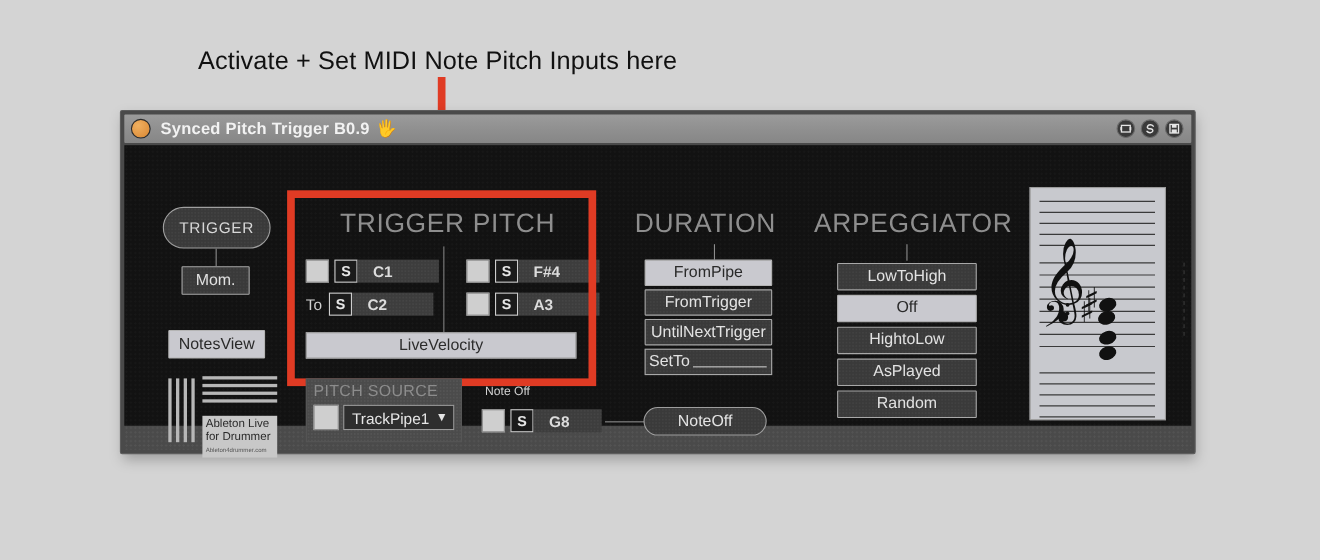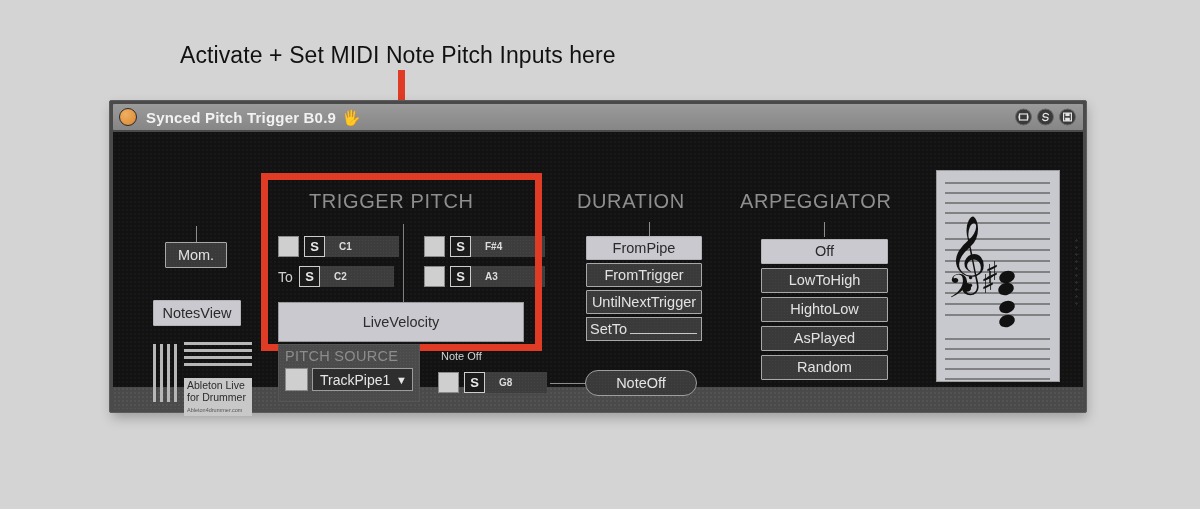--- a/index.html
+++ b/index.html
@@ -100,21 +100,21 @@
   }
   .foot {
     height: 22px;
     background: #4a4a4a;
     background-image: radial-gradient(rgba(255,255,255,0.05) 1px, transparent 1px);
     background-size: 4px 4px;
   }
 
   .col-title {
     color: #8e8e8e;
-    font-size: 20px;
+    font-size: 24px;
     letter-spacing: 0.6px;
     font-weight: normal;
   }
 
   
   .btn {
     background: #3a3a3a;
     background-image: radial-gradient(rgba(255,255,255,0.035) 1px, transparent 1px);
     background-size: 3px 3px;
     border: 1px solid #a8a8a8;
@@ -218,35 +218,35 @@
     display: flex; align-items: center; justify-content: center;
     margin-left: 5px;
     flex: 0 0 auto;
   }
   .valfield {
     height: 21px;
     background: #3d3d3d;
     background-image: radial-gradient(rgba(255,255,255,0.04) 1px, transparent 1px);
     background-size: 3px 3px;
     color: #dcdcdc;
-    font-size: 10px; font-weight: bold;
+    font-size: 14px; font-weight: bold;
     display: flex; align-items: center;
     padding-left: 14px;
     width: 74px;
     flex: 0 0 auto;
   }
   .to-label {
     color: #cfcfcf; font-size: 14px;
     width: 21px; text-align: left;
     flex: 0 0 auto;
   }
   .livevel {
     position: absolute;
     left: 165px; top: 170px;
-    width: 246px; height: 40px;
+    width: 246px; height: 24px;
     background: #c9c9cf;
     border: 1px solid #9a9a9a;
     color: #2d2d2d;
     font-size: 14.5px;
     display: flex; align-items: center; justify-content: center;
   }
 
   
   .pitchsource {
     position: absolute;
@@ -367,20 +367,21 @@
             <rect x="1.6" y="1.6" width="7.8" height="7.8" fill="none" stroke="#e5e5e5" stroke-width="1.2"></rect>
             <rect x="3.4" y="1.6" width="4.2" height="3" fill="#e5e5e5"></rect>
             <rect x="3.2" y="6.2" width="4.6" height="3.2" fill="#e5e5e5"></rect>
           </svg>
       </div>
     </div>
   </div>
 
   <div class="panel">
 
+    <div class="trigger-pill">TRIGGER</div>
     <div class="connector-v" style="left:83px; top:94px; height:16px;"></div>
     <div class="mom-box btn">Mom.</div>
     <div class="notesview-box btn sel">NotesView</div>
 
     <div class="logo">
       <div class="logo-bars-v">
         <i></i>
           <i></i>
           <i></i>
           <i></i>
@@ -459,22 +460,22 @@
       <div class="btn">UntilNextTrigger</div>
       <div class="setto">
         <span>SetTo</span>
         <span class="ul"></span>
       </div>
     </div>
 
     <div class="col-title arp-title">ARPEGGIATOR</div>
     <div class="connector-v" style="left:711px; top:90px; height:15px;"></div>
     <div class="arp-stack">
+      <div class="btn">LowToHigh</div>
       <div class="btn sel">Off</div>
-      <div class="btn">LowToHigh</div>
       <div class="btn">HightoLow</div>
       <div class="btn">AsPlayed</div>
       <div class="btn">Random</div>
     </div>
 
     <div class="score">
       <svg width="122" height="210" viewBox="0 0 122 210">
         <g stroke="#3a3a3a" stroke-width="1.1">
           <line x1="8" y1="12" x2="113" y2="12"></line>
           <line x1="8" y1="22" x2="113" y2="22"></line>

